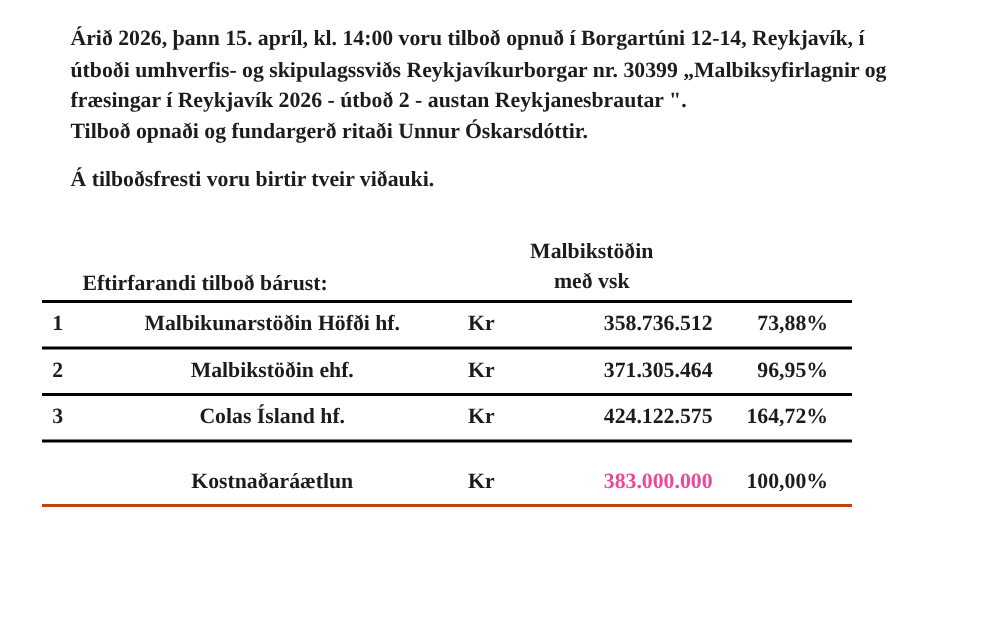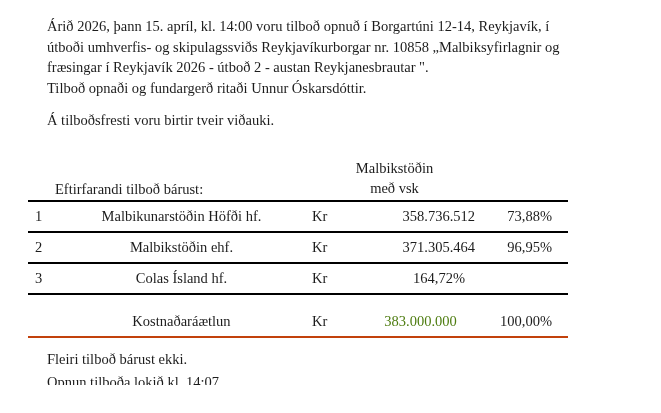--- a/index.html
+++ b/index.html
@@ -6,20 +6,21 @@
   html, body { background: #ffffff; }
   .page {
     position: relative;
     width: 661px;
     height: 385px;
     background: #ffffff;
     font-family: "Liberation Serif", "DejaVu Serif", serif;
     color: #1c1c1c;
     font-size: 14.5px;
     overflow: hidden;
+    font-weight: bold;
   }
   .body-text { position: absolute; left: 47px; right: 20px; }
   .intro { top: 16px; line-height: 20.5px; }
   .intro div { white-space: nowrap; }
   .addendum { top: 112px; }
 
   .tender-table {
     position: absolute;
     top: 158px;
     left: 28px;
@@ -33,32 +34,32 @@
   .thead { border-bottom: 2px solid #000; align-items: end; padding-bottom: 2px; }
   .thead .left-head { grid-column: 1 / 3; padding-left: 27px; }
   .thead .amount-head { grid-column: 3 / 5; text-align: center; line-height: 20px; }
   .bid-row { border-bottom: 2px solid #000; height: 31px; }
   .estimate-row { border-bottom: 2px solid #c2410c; height: 31px; margin-top: 12px; }
   .cell-num { text-align: center; padding-right: 6px; }
   .cell-name { padding-left: 0; text-align: center; }
   .cell-cur { padding-left: 4px; }
   .cell-amount { text-align: right; padding-right: 6px; }
   .cell-percent { text-align: right; padding-right: 16px; }
-  .estimate-amount { color: #4d7c0f; text-align: center; }
+  .estimate-amount { color: #ec4899; }
 
   .closing { top: 348px; line-height: 22.5px; }
 </style>
 </head>
 <body>
 
 <div class="page">
 
   <div class="body-text intro">
     <div>Árið 2026, þann 15. apríl, kl. 14:00 voru tilboð opnuð í Borgartúni 12-14, Reykjavík, í</div>
-    <div>útboði umhverfis- og skipulagssviðs Reykjavíkurborgar nr. 10858 „Malbiksyfirlagnir og</div>
+    <div>útboði umhverfis- og skipulagssviðs Reykjavíkurborgar nr. 30399 „Malbiksyfirlagnir og</div>
     <div>fræsingar í Reykjavík 2026 - útboð 2 - austan Reykjanesbrautar ".</div>
     <div>Tilboð opnaði og fundargerð ritaði Unnur Óskarsdóttir.</div>
   </div>
 
   <div class="body-text addendum">Á tilboðsfresti voru birtir tveir viðauki.</div>
 
   <div class="tender-table">
 
     <div class="trow thead">
       <div class="left-head">Eftirfarandi tilboð bárust:</div>
@@ -81,31 +82,28 @@
       <div class="cell-name">Malbikstöðin ehf.</div>
       <div class="cell-cur">Kr</div>
       <div class="cell-amount">371.305.464</div>
       <div class="cell-percent">96,95%</div>
     </div>
 
     <div class="trow bid-row">
       <div class="cell-num">3</div>
       <div class="cell-name">Colas Ísland hf.</div>
       <div class="cell-cur">Kr</div>
+      <div class="cell-amount">424.122.575</div>
       <div class="cell-percent">164,72%</div>
     </div>
 
     <div class="trow estimate-row">
       <div class="cell-num"></div>
       <div class="cell-name">Kostnaðaráætlun</div>
       <div class="cell-cur">Kr</div>
       <div class="cell-amount estimate-amount">383.000.000</div>
       <div class="cell-percent">100,00%</div>
     </div>
 
   </div>
 
-  <div class="body-text closing">
-    <div>Fleiri tilboð bárust ekki.</div>
-    <div>Opnun tilboða lokið kl. 14:07</div>
-  </div>
 
 </div>
 
 </body></html>

